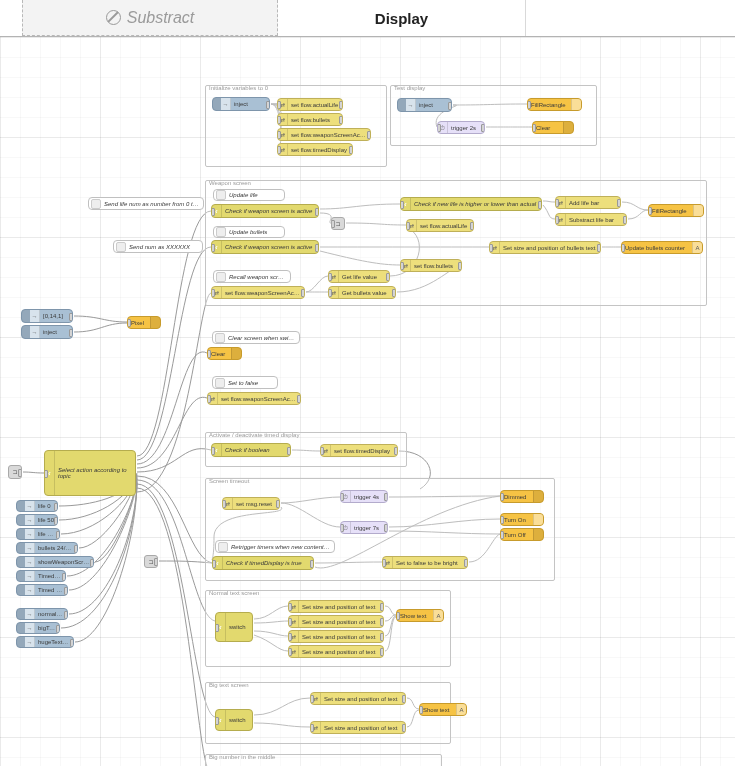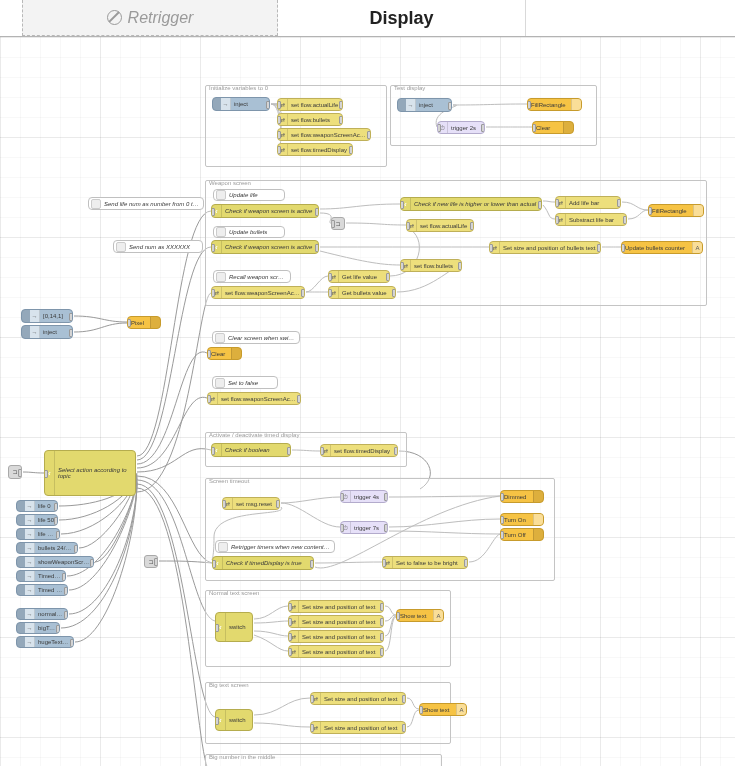--- a/index.html
+++ b/index.html
@@ -3,21 +3,21 @@
 <meta charset="utf-8">
 <style>
   html,body{margin:0;padding:0;background:#fff;}
   body{width:735px;height:766px;overflow:hidden;font-family:"Liberation Sans",sans-serif;}
 
   
   #header{position:absolute;left:0;top:0;width:735px;height:37px;background:#fff;border-bottom:1px solid #b3b3b3;box-sizing:border-box;}
   .tab{position:absolute;top:0;height:36px;box-sizing:border-box;display:flex;align-items:center;justify-content:center;}
   #tab-simulator{left:22px;width:256px;background:#f3f3f3;border:1px dashed #b8b8b8;border-top:none;color:#9a9a9a;font-style:italic;font-size:16px;}
   #tab-simulator .tab-label{margin-left:6px;}
-  #tab-display{left:278px;width:248px;background:#fff;border-right:1px solid #d9d9d9;color:#222;font-weight:bold;font-size:18px;}
+  #tab-display{left:278px;width:248px;background:#fff;border-right:1px solid #d9d9d9;color:#222;font-weight:bold;font-size:15px;}
   .disabled-icon{display:inline-block;width:13px;height:13px;border:1.6px solid #9a9a9a;border-radius:50%;position:relative;}
   .disabled-icon:after{content:"";position:absolute;left:-1px;top:4.5px;width:14px;height:1.6px;background:#9a9a9a;transform:rotate(-45deg);transform-origin:center;}
 
   
   #canvas{position:absolute;left:0;top:37px;width:735px;height:729px;overflow:hidden;
     background-color:#fff;
     background-image:
       linear-gradient(to right, rgba(0,0,0,.055) 1px, transparent 1px),
       linear-gradient(to bottom, rgba(0,0,0,.055) 1px, transparent 1px),
       linear-gradient(to right, rgba(0,0,0,.028) 1px, transparent 1px),
@@ -61,21 +61,21 @@
   
   .inj-head{width:8px;height:100%;background:rgba(0,0,0,.12);}
   .inj-btn{width:9px;height:100%;background:rgba(255,255,255,.55);border-right:1px solid rgba(0,0,0,.12);display:flex;align-items:center;justify-content:center;}
 </style>
 </head>
 <body>
 
 <div id="header">
   <div class="tab" id="tab-simulator">
     <span class="disabled-icon"></span>
-    <span class="tab-label">Retrigger</span>
+    <span class="tab-label">Substract</span>
   </div>
   <div class="tab" id="tab-display">
     <span class="tab-label">Display</span>
   </div>
 </div>
 
 <div id="canvas">
 
   <svg id="wires">
     <g fill="none" stroke="#9a9a9a" stroke-width="1">

